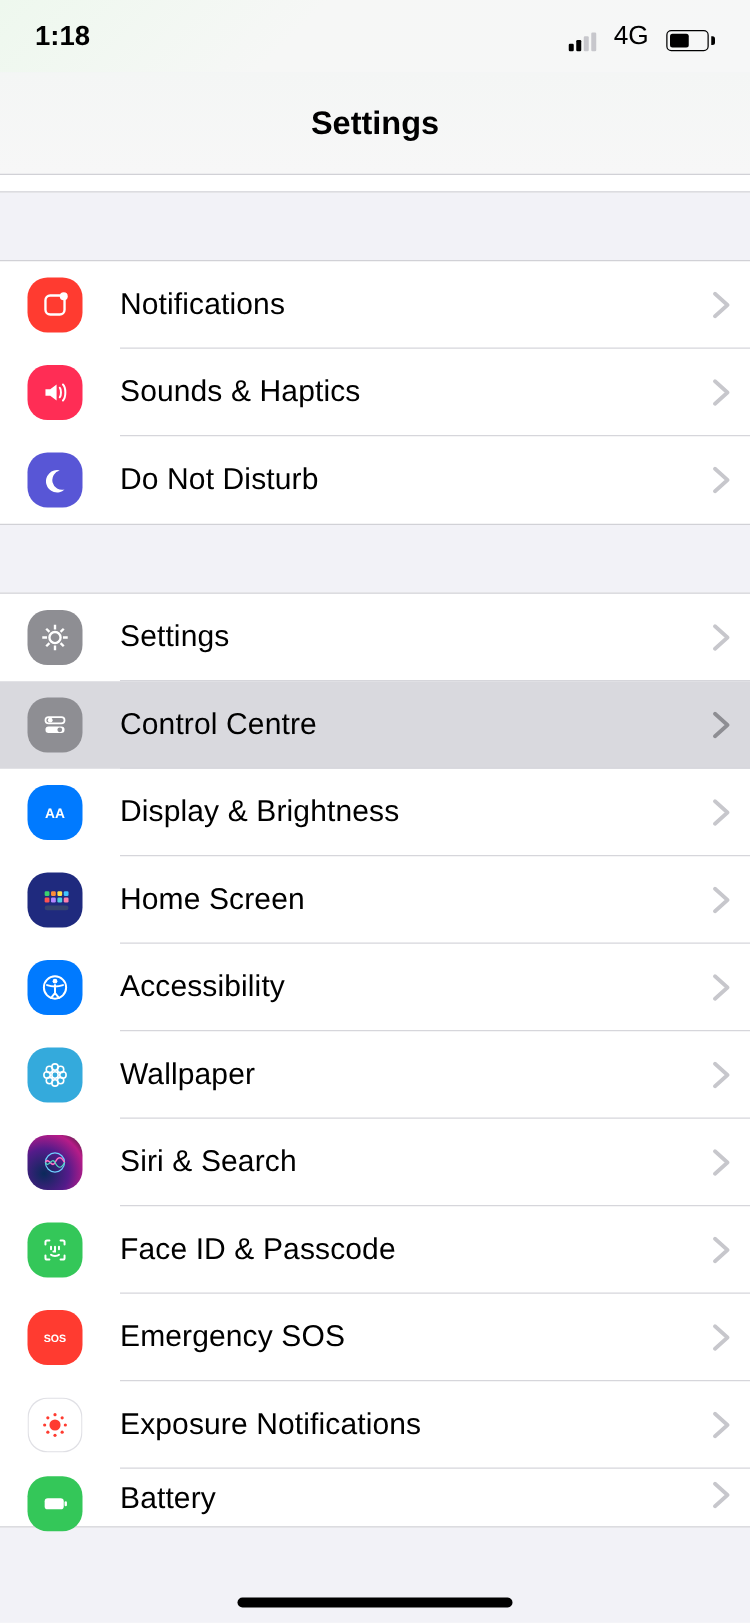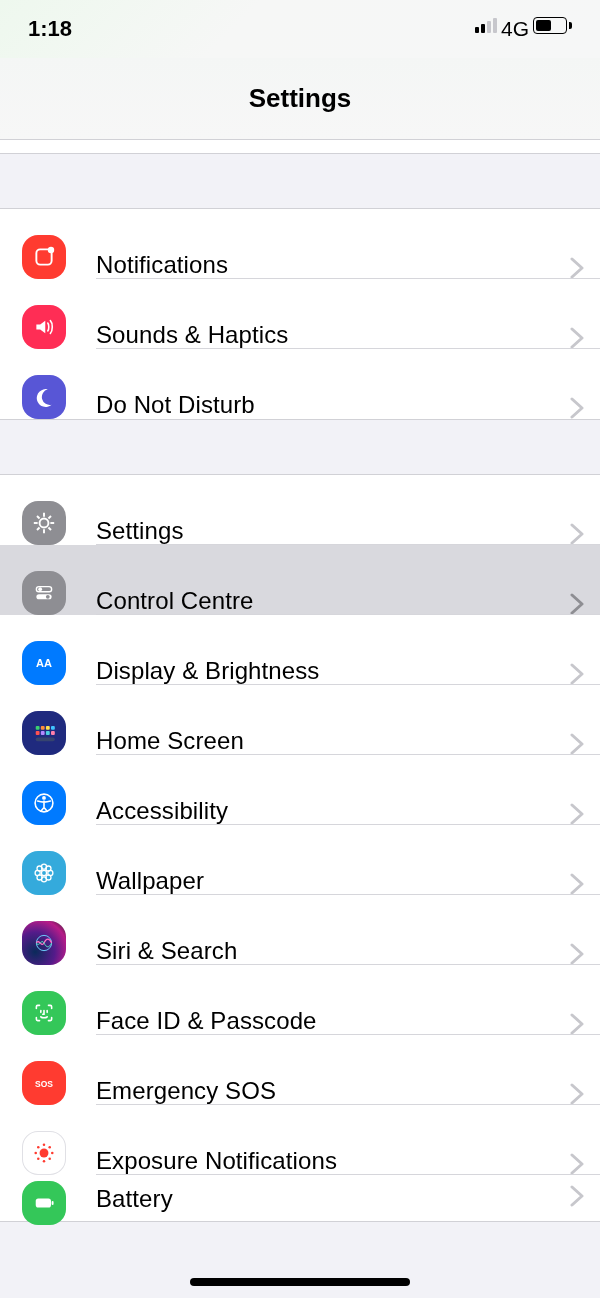--- a/index.html
+++ b/index.html
@@ -1,40 +1,40 @@
 <!DOCTYPE html>
 <html><head>
 <meta charset="utf-8">
 <style>
   * { box-sizing: border-box; margin: 0; padding: 0; }
   html, body { width: 600px; height: 1298px; font-family: -apple-system, "Helvetica Neue", Helvetica, Arial, sans-serif; background: #f2f2f7; overflow: hidden; }
   .screen { width: 100%; height: 100%; display: flex; flex-direction: column; background: #f2f2f7; position: relative; }
 
   
   .status-bar { height: 58px; display: flex; align-items: center; justify-content: space-between; padding: 0 28px 0 28px; font-size: 22px; font-weight: 600; background: linear-gradient(135deg, #eef8ee 0%, #f6f7f6 40%, #f6f7f7 100%); }
-  .status-right { display: flex; align-items: flex-start; gap: 2px; }
+  .status-right { display: flex; align-items: flex-end; gap: 12px; }
   .sig-bars { display: inline-flex; align-items: flex-end; gap: 2px; height: 16px; }
   .sig-bars span { display: inline-block; width: 4px; background: #c7c7cc; border-radius: 1px; }
   .sig-bars span.on { background: #000; }
   .sig-bars span:nth-child(1){height:6px;} .sig-bars span:nth-child(2){height:9px;} .sig-bars span:nth-child(3){height:12px;} .sig-bars span:nth-child(4){height:15px;}
   .net-label { font-size: 21px; font-weight: 500; margin: 0 2px; }
   .battery { display:inline-flex; align-items:center; }
   .battery .body { width: 34px; height: 17px; border: 1.6px solid #000; border-radius: 4px; position: relative; }
   .battery .fill { position:absolute; left:2px; top:2px; bottom:2px; background:#000; border-radius:2px; }
   .battery .cap { width: 3px; height: 7px; background:#000; border-radius: 0 2px 2px 0; margin-left:2px; }
 
   
   .nav { height: 82px; display:flex; align-items:center; justify-content:center; border-bottom: 1px solid #d1d1d6; background: linear-gradient(180deg, #f4f6f5 0%, #f7f7f7 100%); }
   .nav h1 { font-size: 26px; font-weight: 700; color:#000; }
   .thin-row { height: 14px; background: #fff; border-bottom: 1px solid #d1d1d6; }
 
   .gap { height: 54px; }
 
   .group { background:#fff; border-top:1px solid #d1d1d6; border-bottom:1px solid #d1d1d6; }
-  .row { display:flex; align-items:flex-end; height:70px; padding: 0 16px 0 22px; position:relative; }
+  .row { display:flex; align-items:center; height:70px; padding: 0 16px 0 22px; position:relative; }
   .row.pressed { background:#d9d9de; }
   .row .sep { position:absolute; left:96px; right:0; bottom:0; height:1px; background:#d6d6db; }
   .row:last-child .sep { display:none; }
   .icon { width:44px; height:44px; border-radius:16px; display:flex; align-items:center; justify-content:center; flex:0 0 44px; color:#fff; position:relative; }
   .label { flex:1; font-size:24px; color:#000; padding-left:30px; font-weight:400; letter-spacing:0.1px; }
   .chev { flex:0 0 auto; color:#c7c7cc; }
   .chev svg { display:block; }
 
   
   .home-ind { position:absolute; bottom:12px; left:50%; transform:translateX(-50%); width:220px; height:8px; border-radius:4px; background:#000; }

